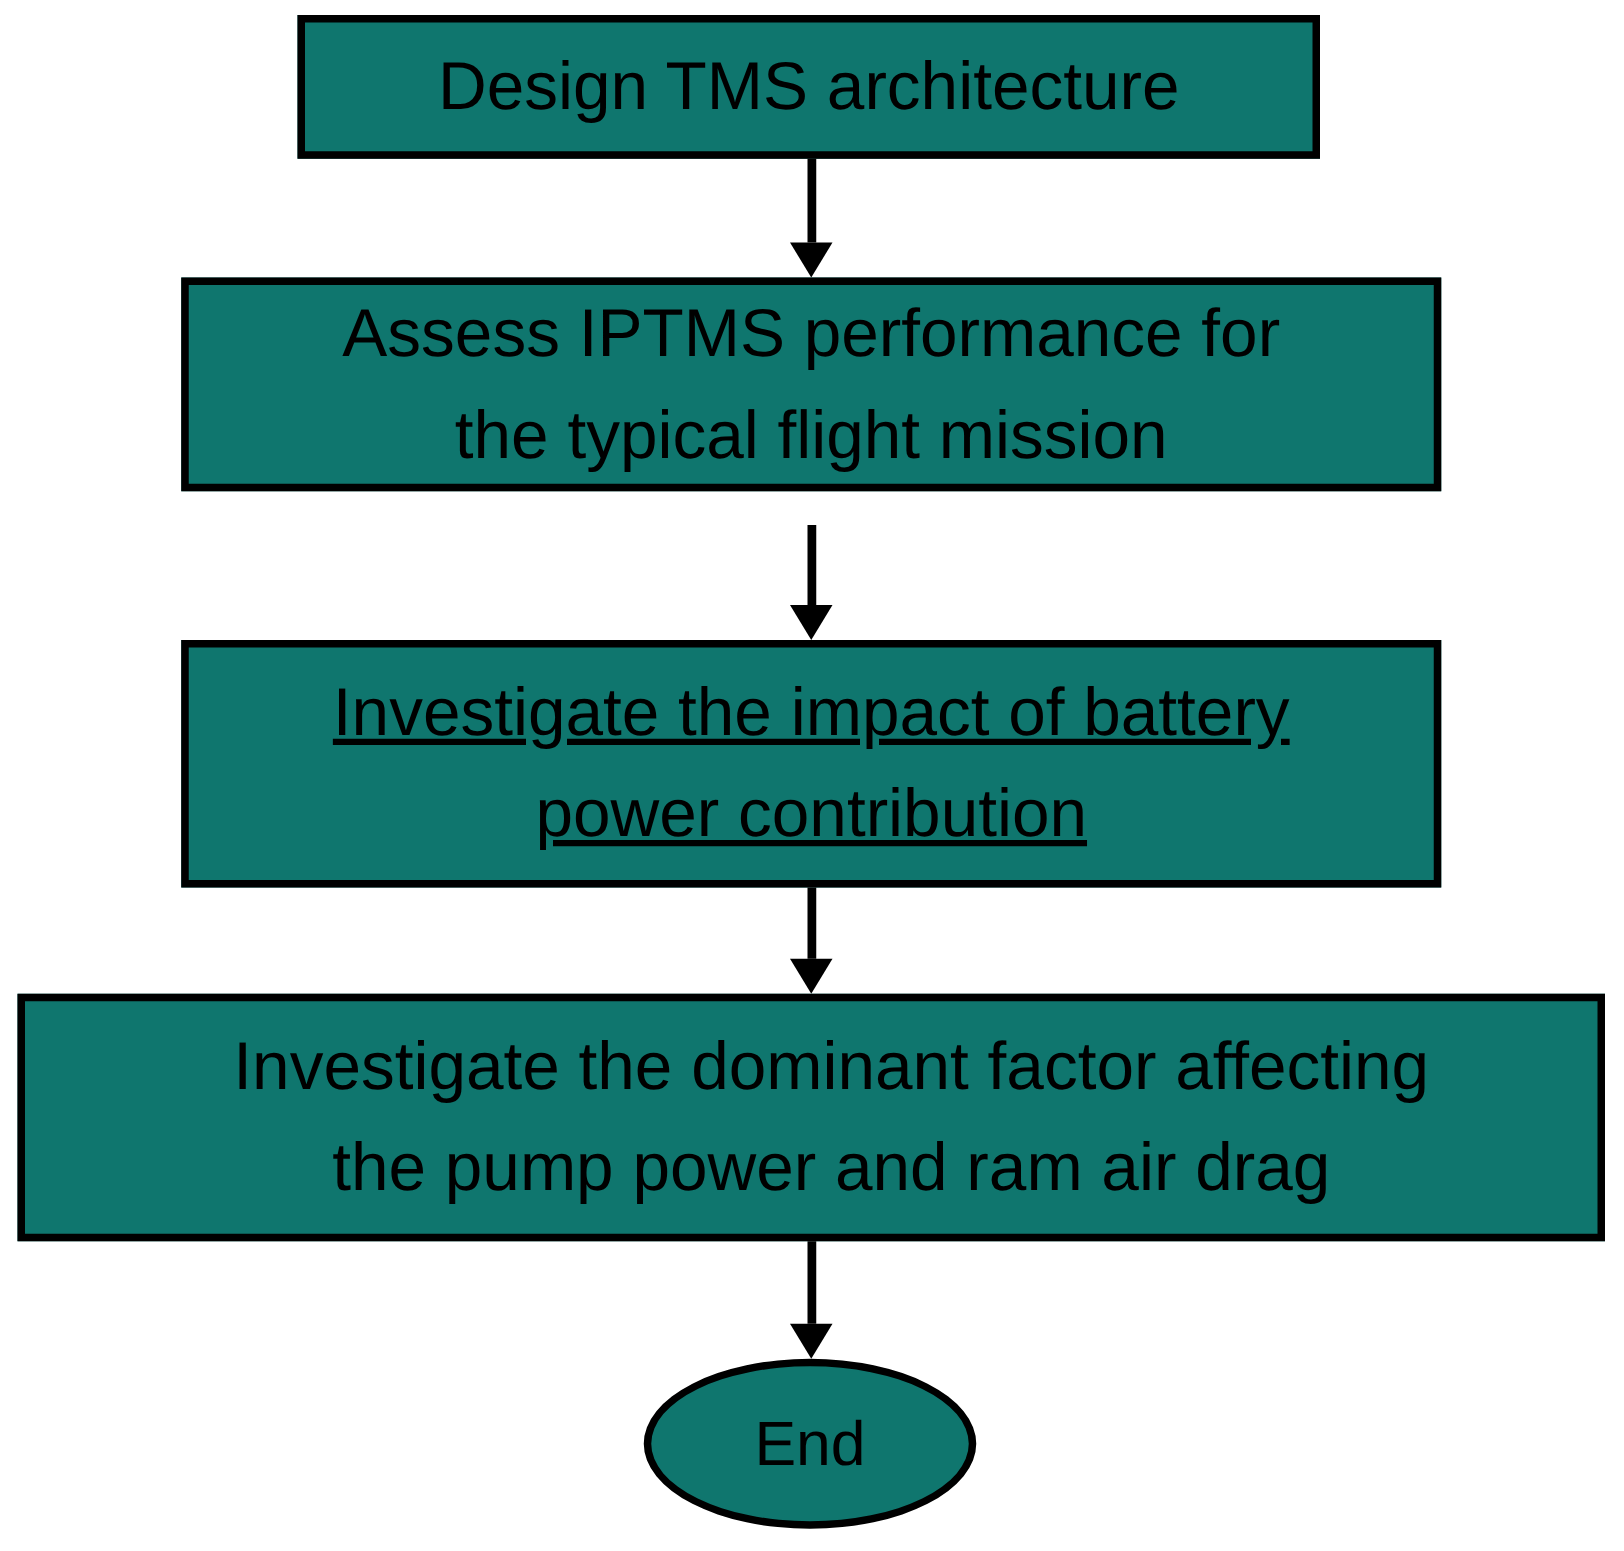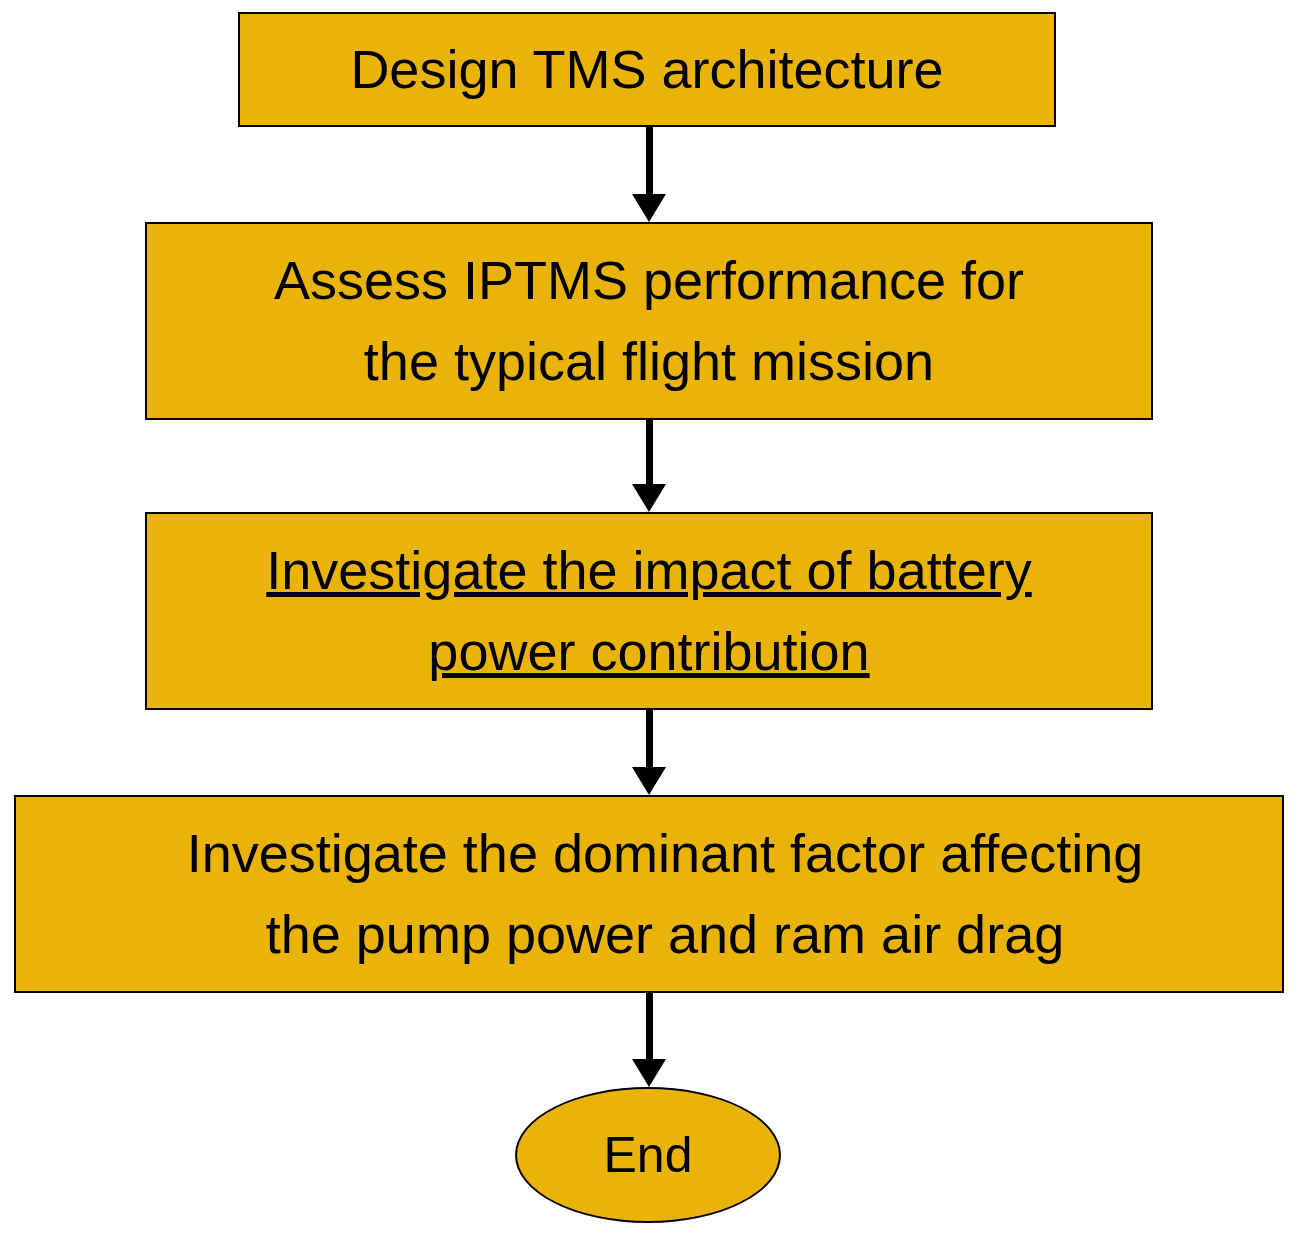--- a/index.html
+++ b/index.html
@@ -11,22 +11,22 @@
   .canvas {
     position: relative;
     width: 1299px;
     height: 1241px;
     background: #ffffff;
     overflow: hidden;
   }
   .node {
     position: absolute;
     box-sizing: border-box;
-    background: #eab308;
-    border: 2px solid #000000;
+    background: #0f766e;
+    border: 6px solid #000000;
     display: flex;
     align-items: center;
     justify-content: center;
     text-align: center;
   }
   .node .label {
     color: #000000;
     font-size: 54px;
     line-height: 1.5;
     white-space: pre-line;
@@ -65,21 +65,21 @@
 
   <div class="node process" style="left:238px; top:12px; width:818px; height:115px;">
     <span class="label">Design TMS architecture</span>
   </div>
 
   <div class="arrow" style="left:649px; top:127px; height:95px;">
     <div class="stem"></div>
     <div class="head"></div>
   </div>
 
-  <div class="node process" style="left:145px; top:222px; width:1008px; height:198px;">
+  <div class="node process" style="left:145px; top:222px; width:1008px; height:171px;">
     <span class="label">Assess IPTMS performance for
 the typical flight mission</span>
   </div>
 
   <div class="arrow" style="left:649px; top:420px; height:92px;">
     <div class="stem"></div>
     <div class="head"></div>
   </div>
 
   <div class="node process" style="left:145px; top:512px; width:1008px; height:198px;text-decoration:underline;">

